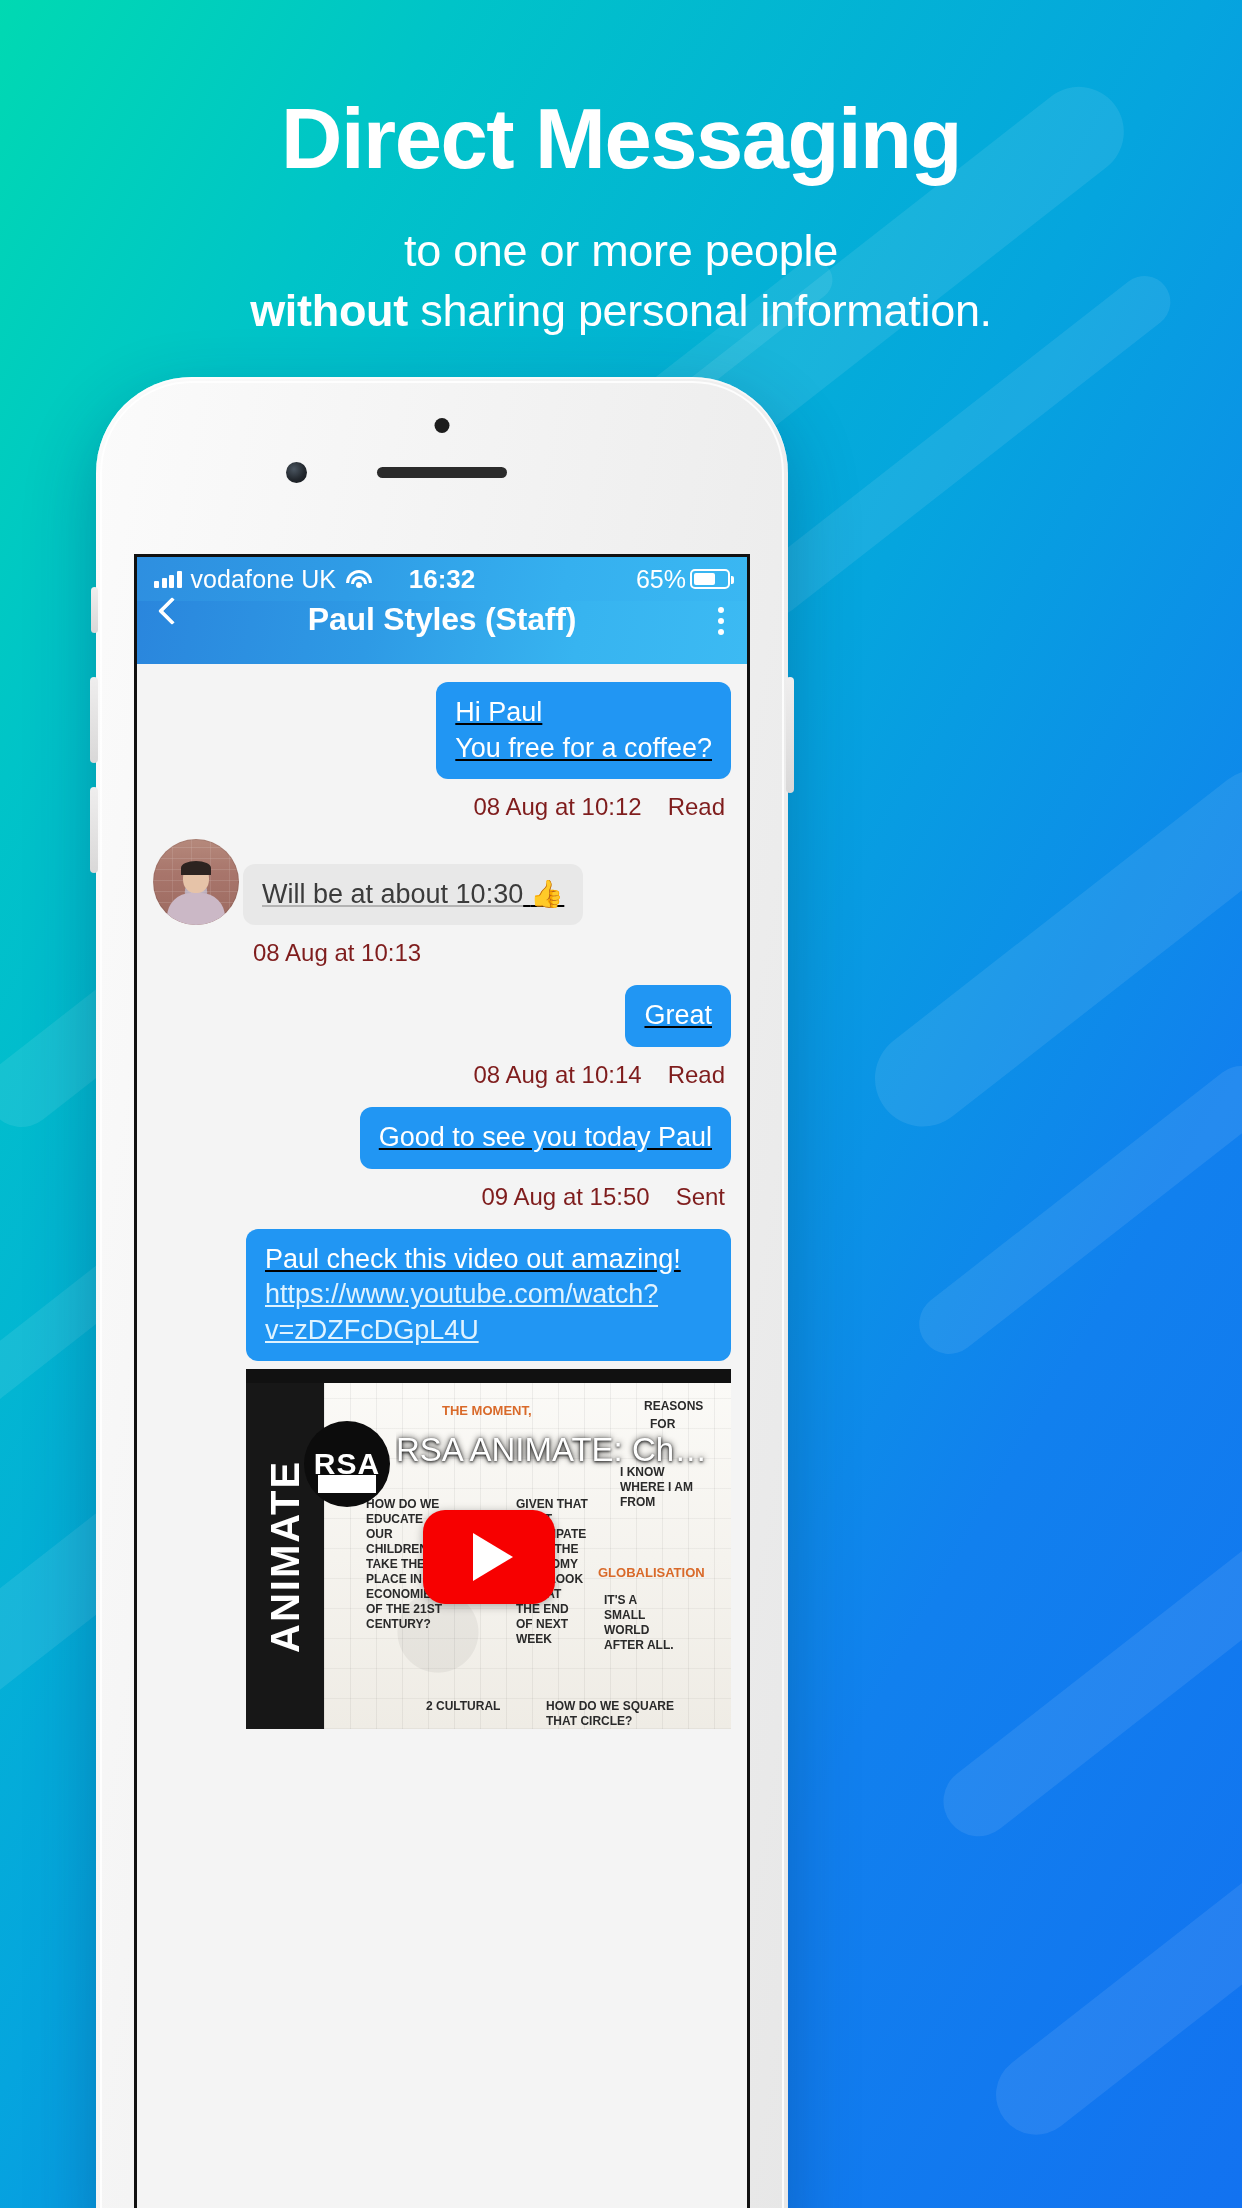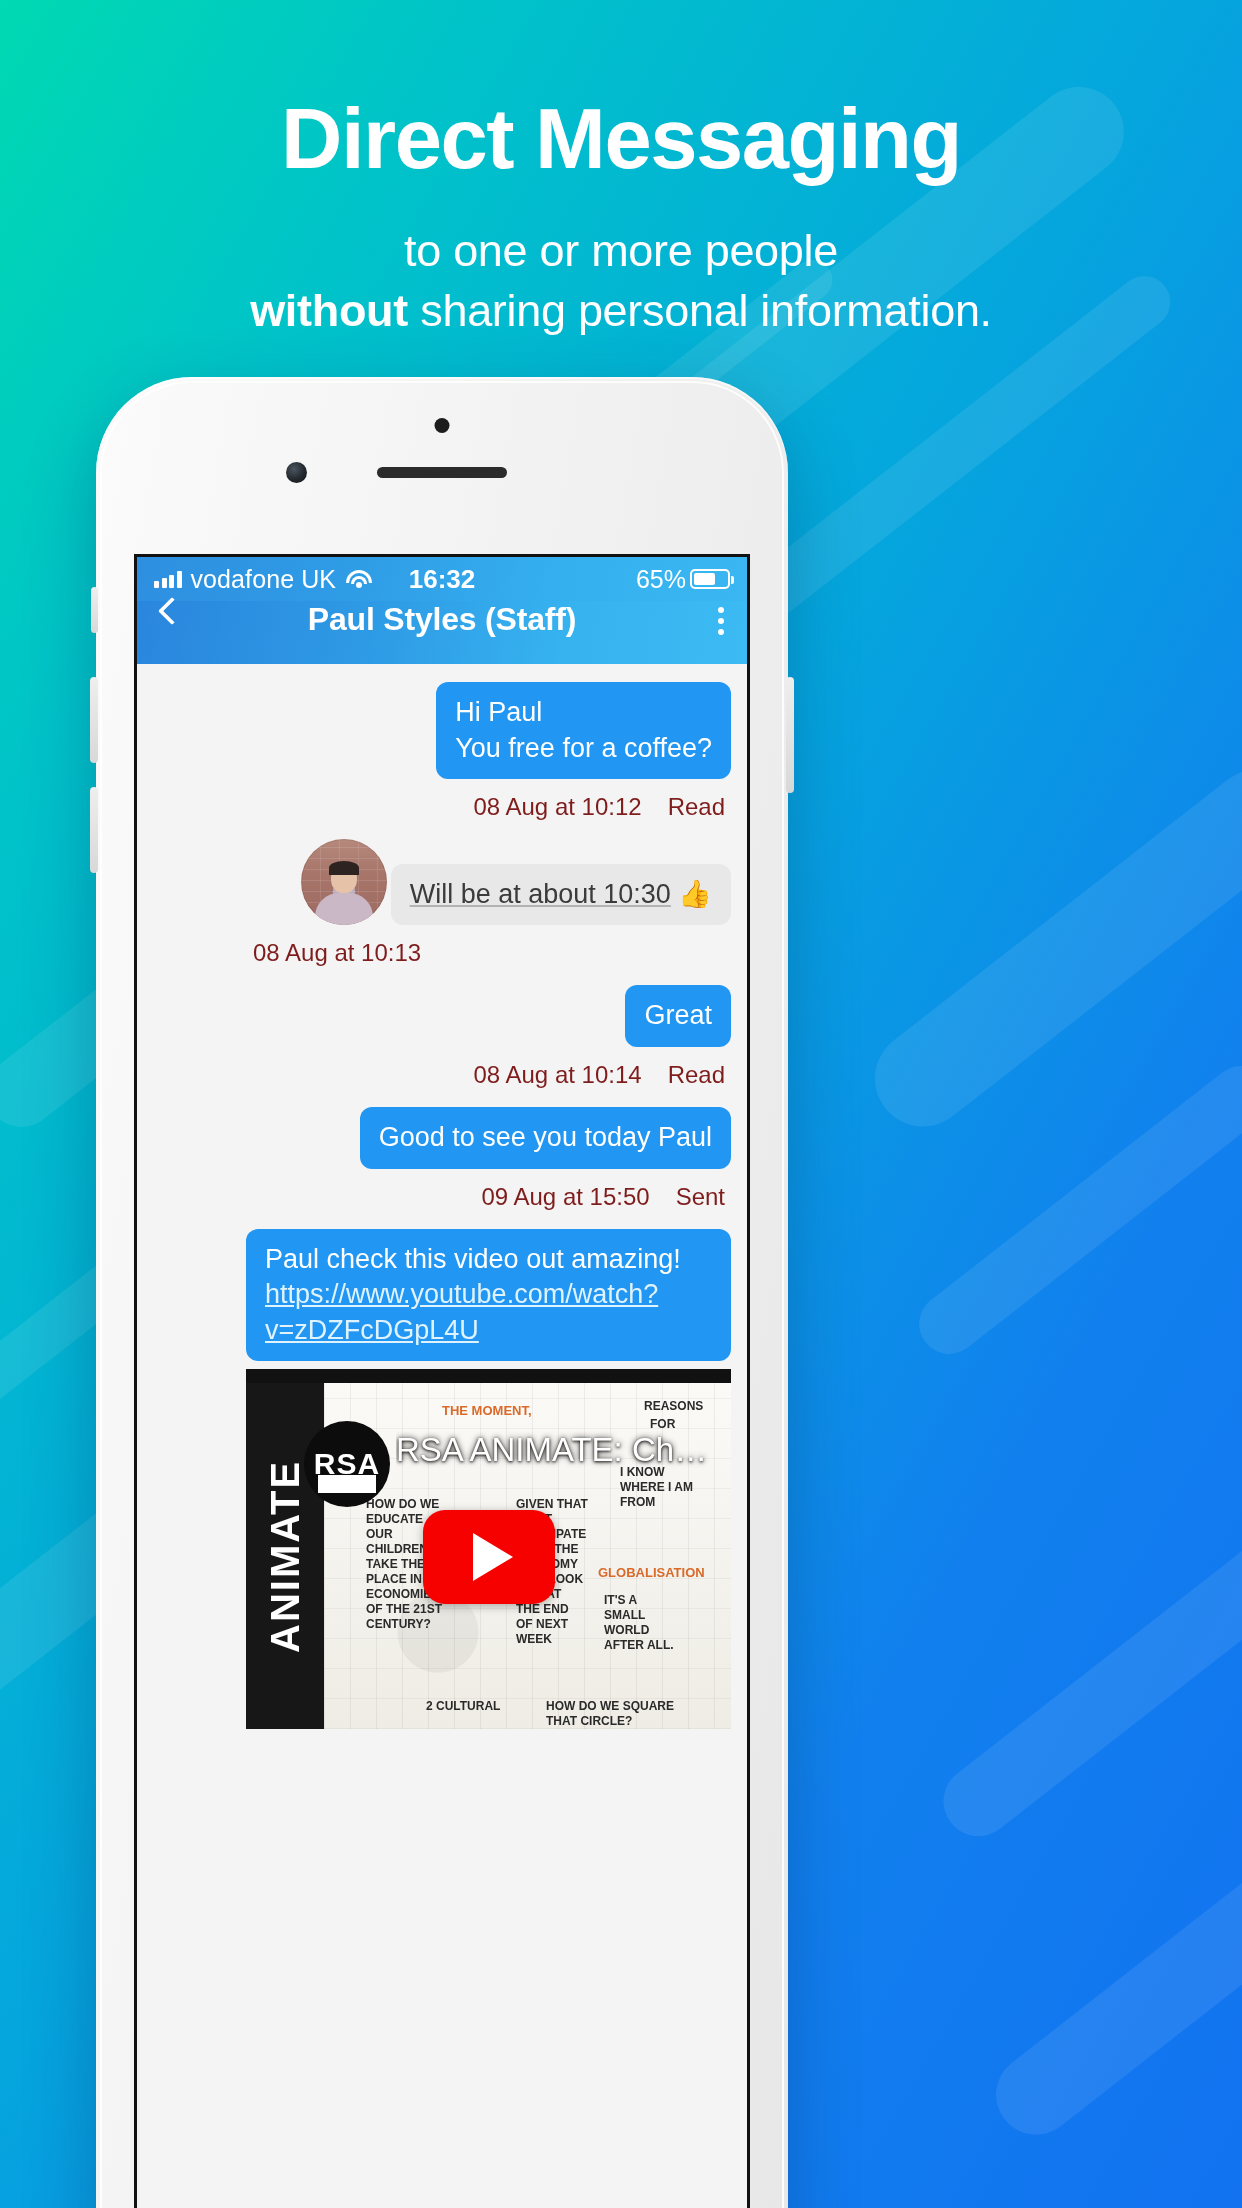--- a/index.html
+++ b/index.html
@@ -140,23 +140,23 @@
     display:flex; align-items:flex-start; padding: 0 19px; color:#fff; position:relative;
   }
   .back-chevron { width:20px; height:20px; border-left:4px solid #fff; border-bottom:4px solid #fff;
                   transform: rotate(45deg); margin-left:6px; border-radius:2px; }
   .nav-title { position:absolute; left:50%; transform:translateX(-50%); font-size:32px; font-weight:700; letter-spacing:-0.2px; white-space:nowrap;}
   .kebab { margin-left:auto; display:flex; flex-direction:column; gap:5px; padding:6px 4px; }
   .kebab i { width:6px; height:6px; border-radius:50%; background:#fff; display:block; }
 
   
   .convo { padding: 18px 16px 0 16px; }
-  .row { display:flex; margin-bottom: 4px; }
+  .row { display:flex; margin-bottom: 4px; text-decoration: underline; }
   .row.out { justify-content:flex-end; }
-  .row.in  { justify-content:flex-end; align-items:flex-end; gap:4px; }
+  .row.in  { justify-content:flex-start; align-items:flex-end; gap:4px; }
 
   .bubble {
     max-width: 430px;
     border-radius: 12px;
     padding: 13px 19px;
     font-size: 27px;
     line-height: 1.32;
     word-wrap: break-word;
   }
   .bubble.out { background:#2196f3; color:#fff; }

